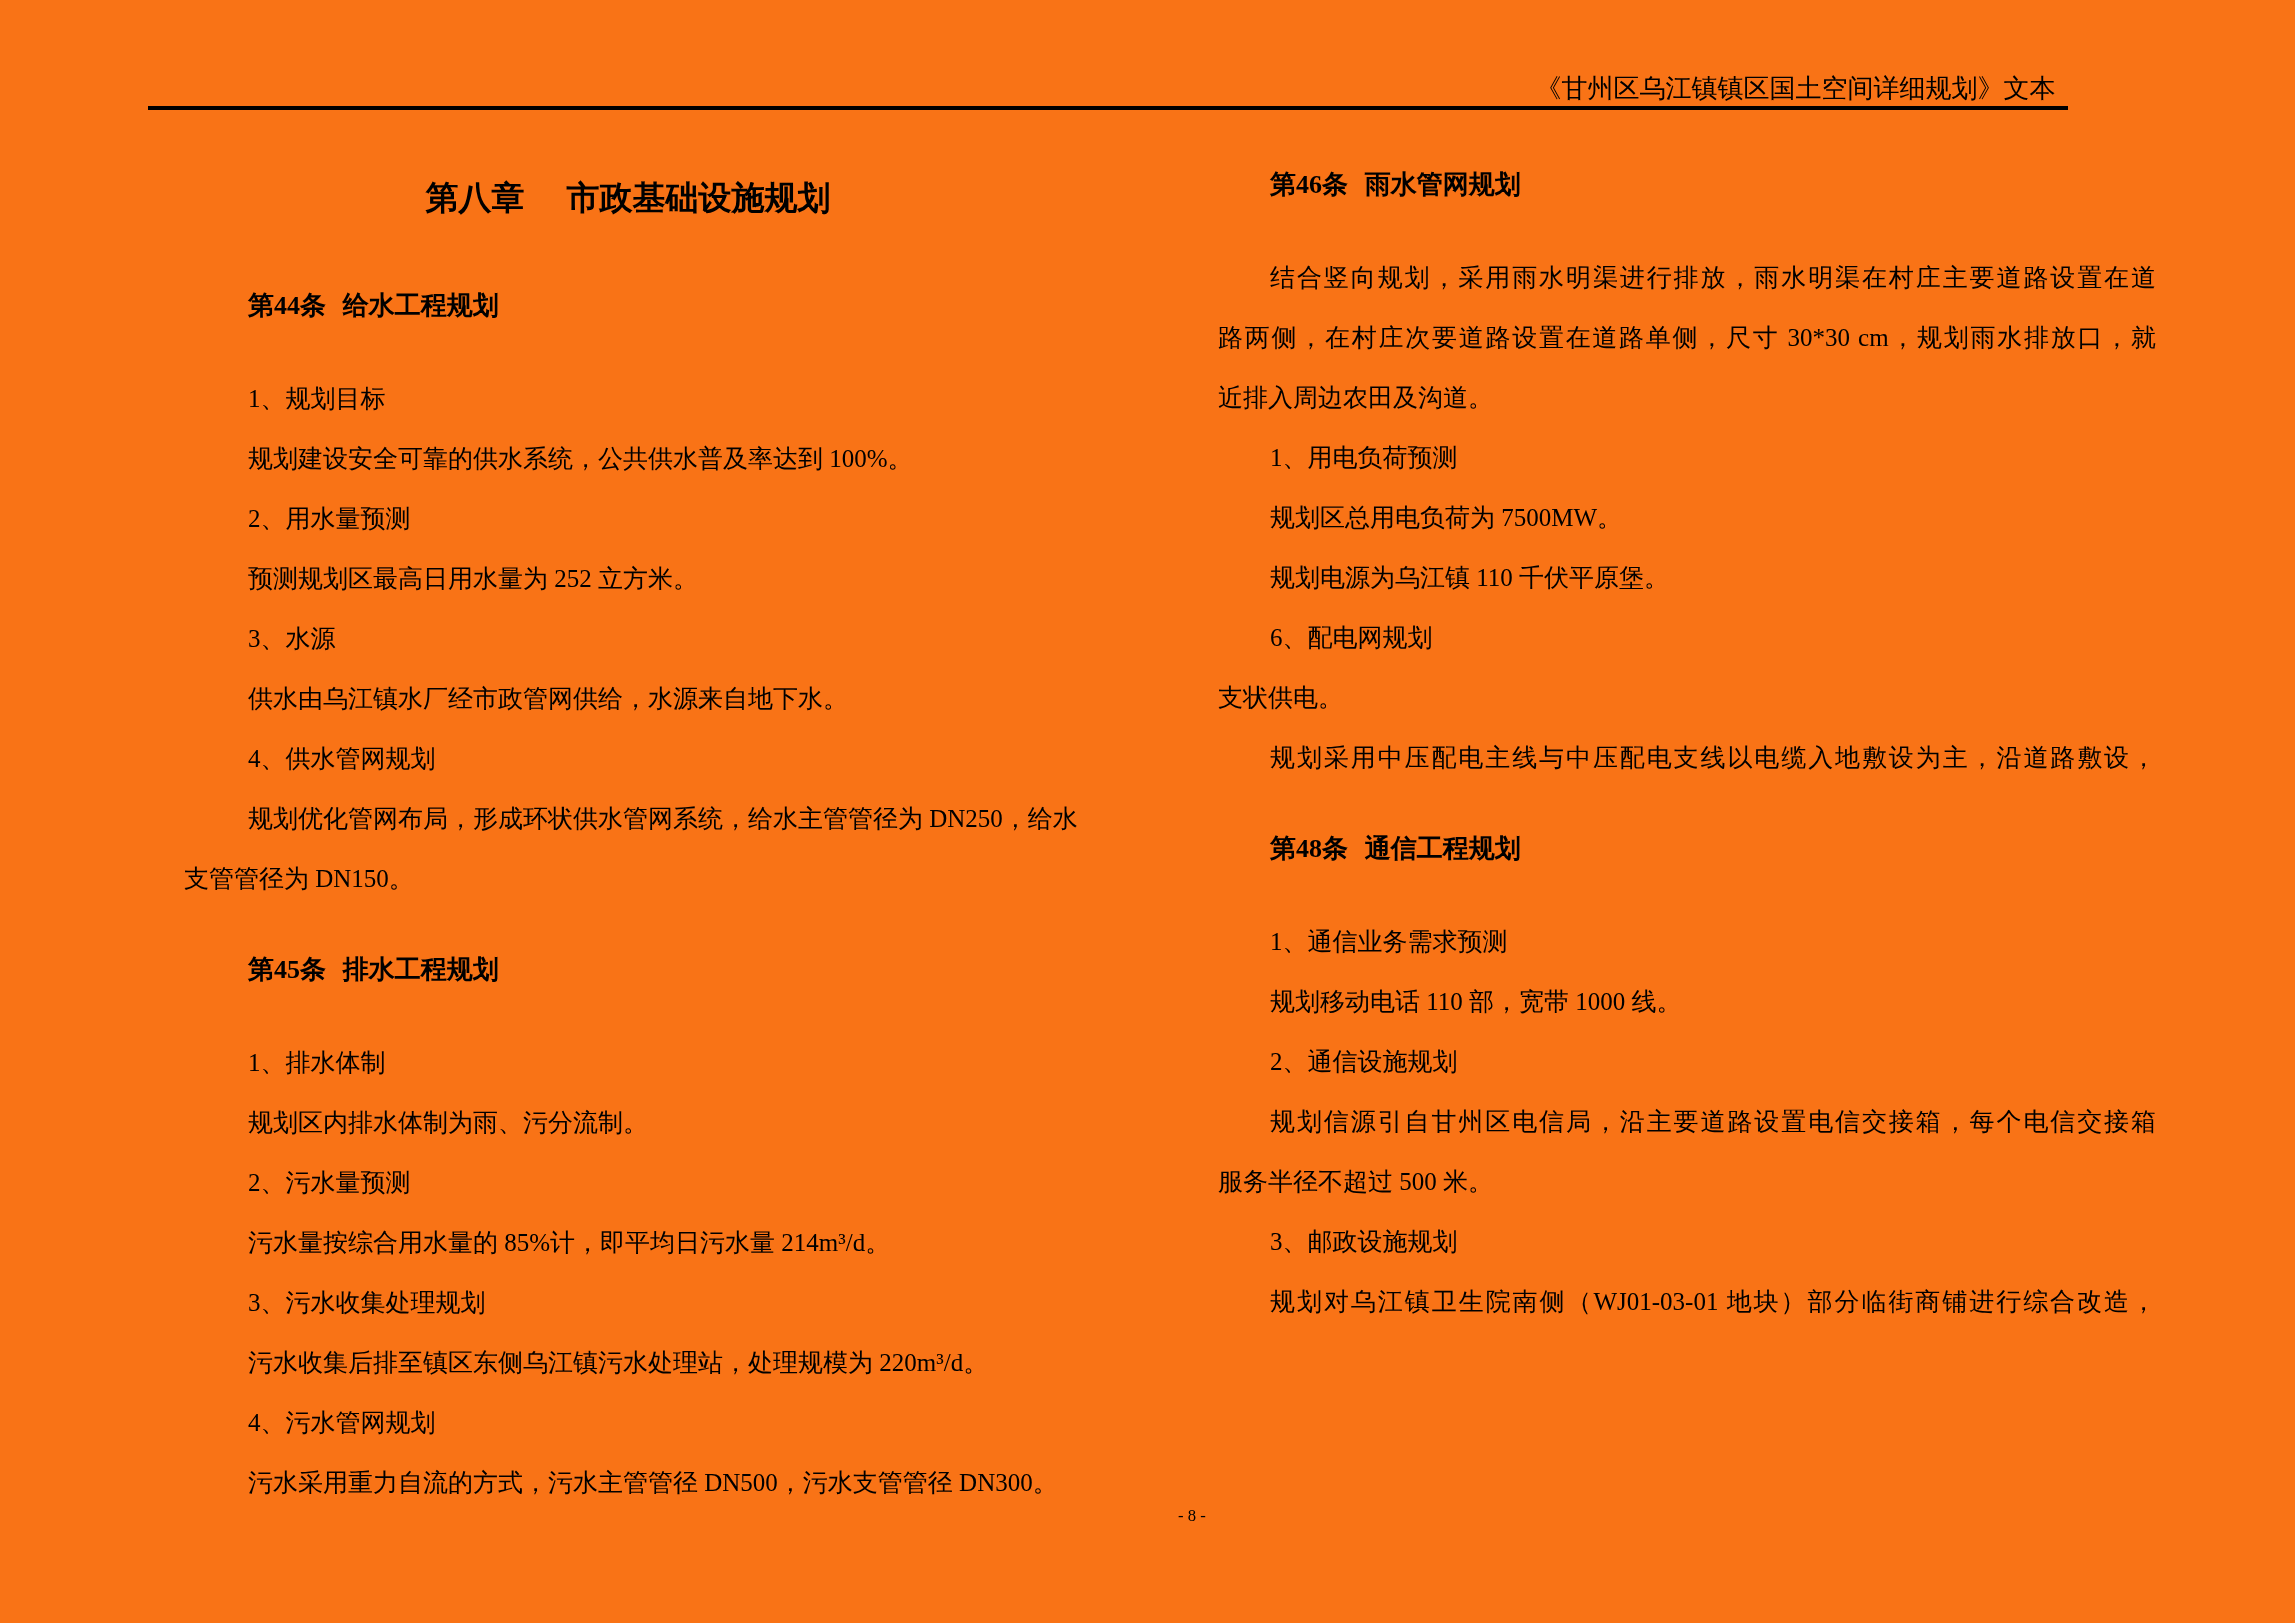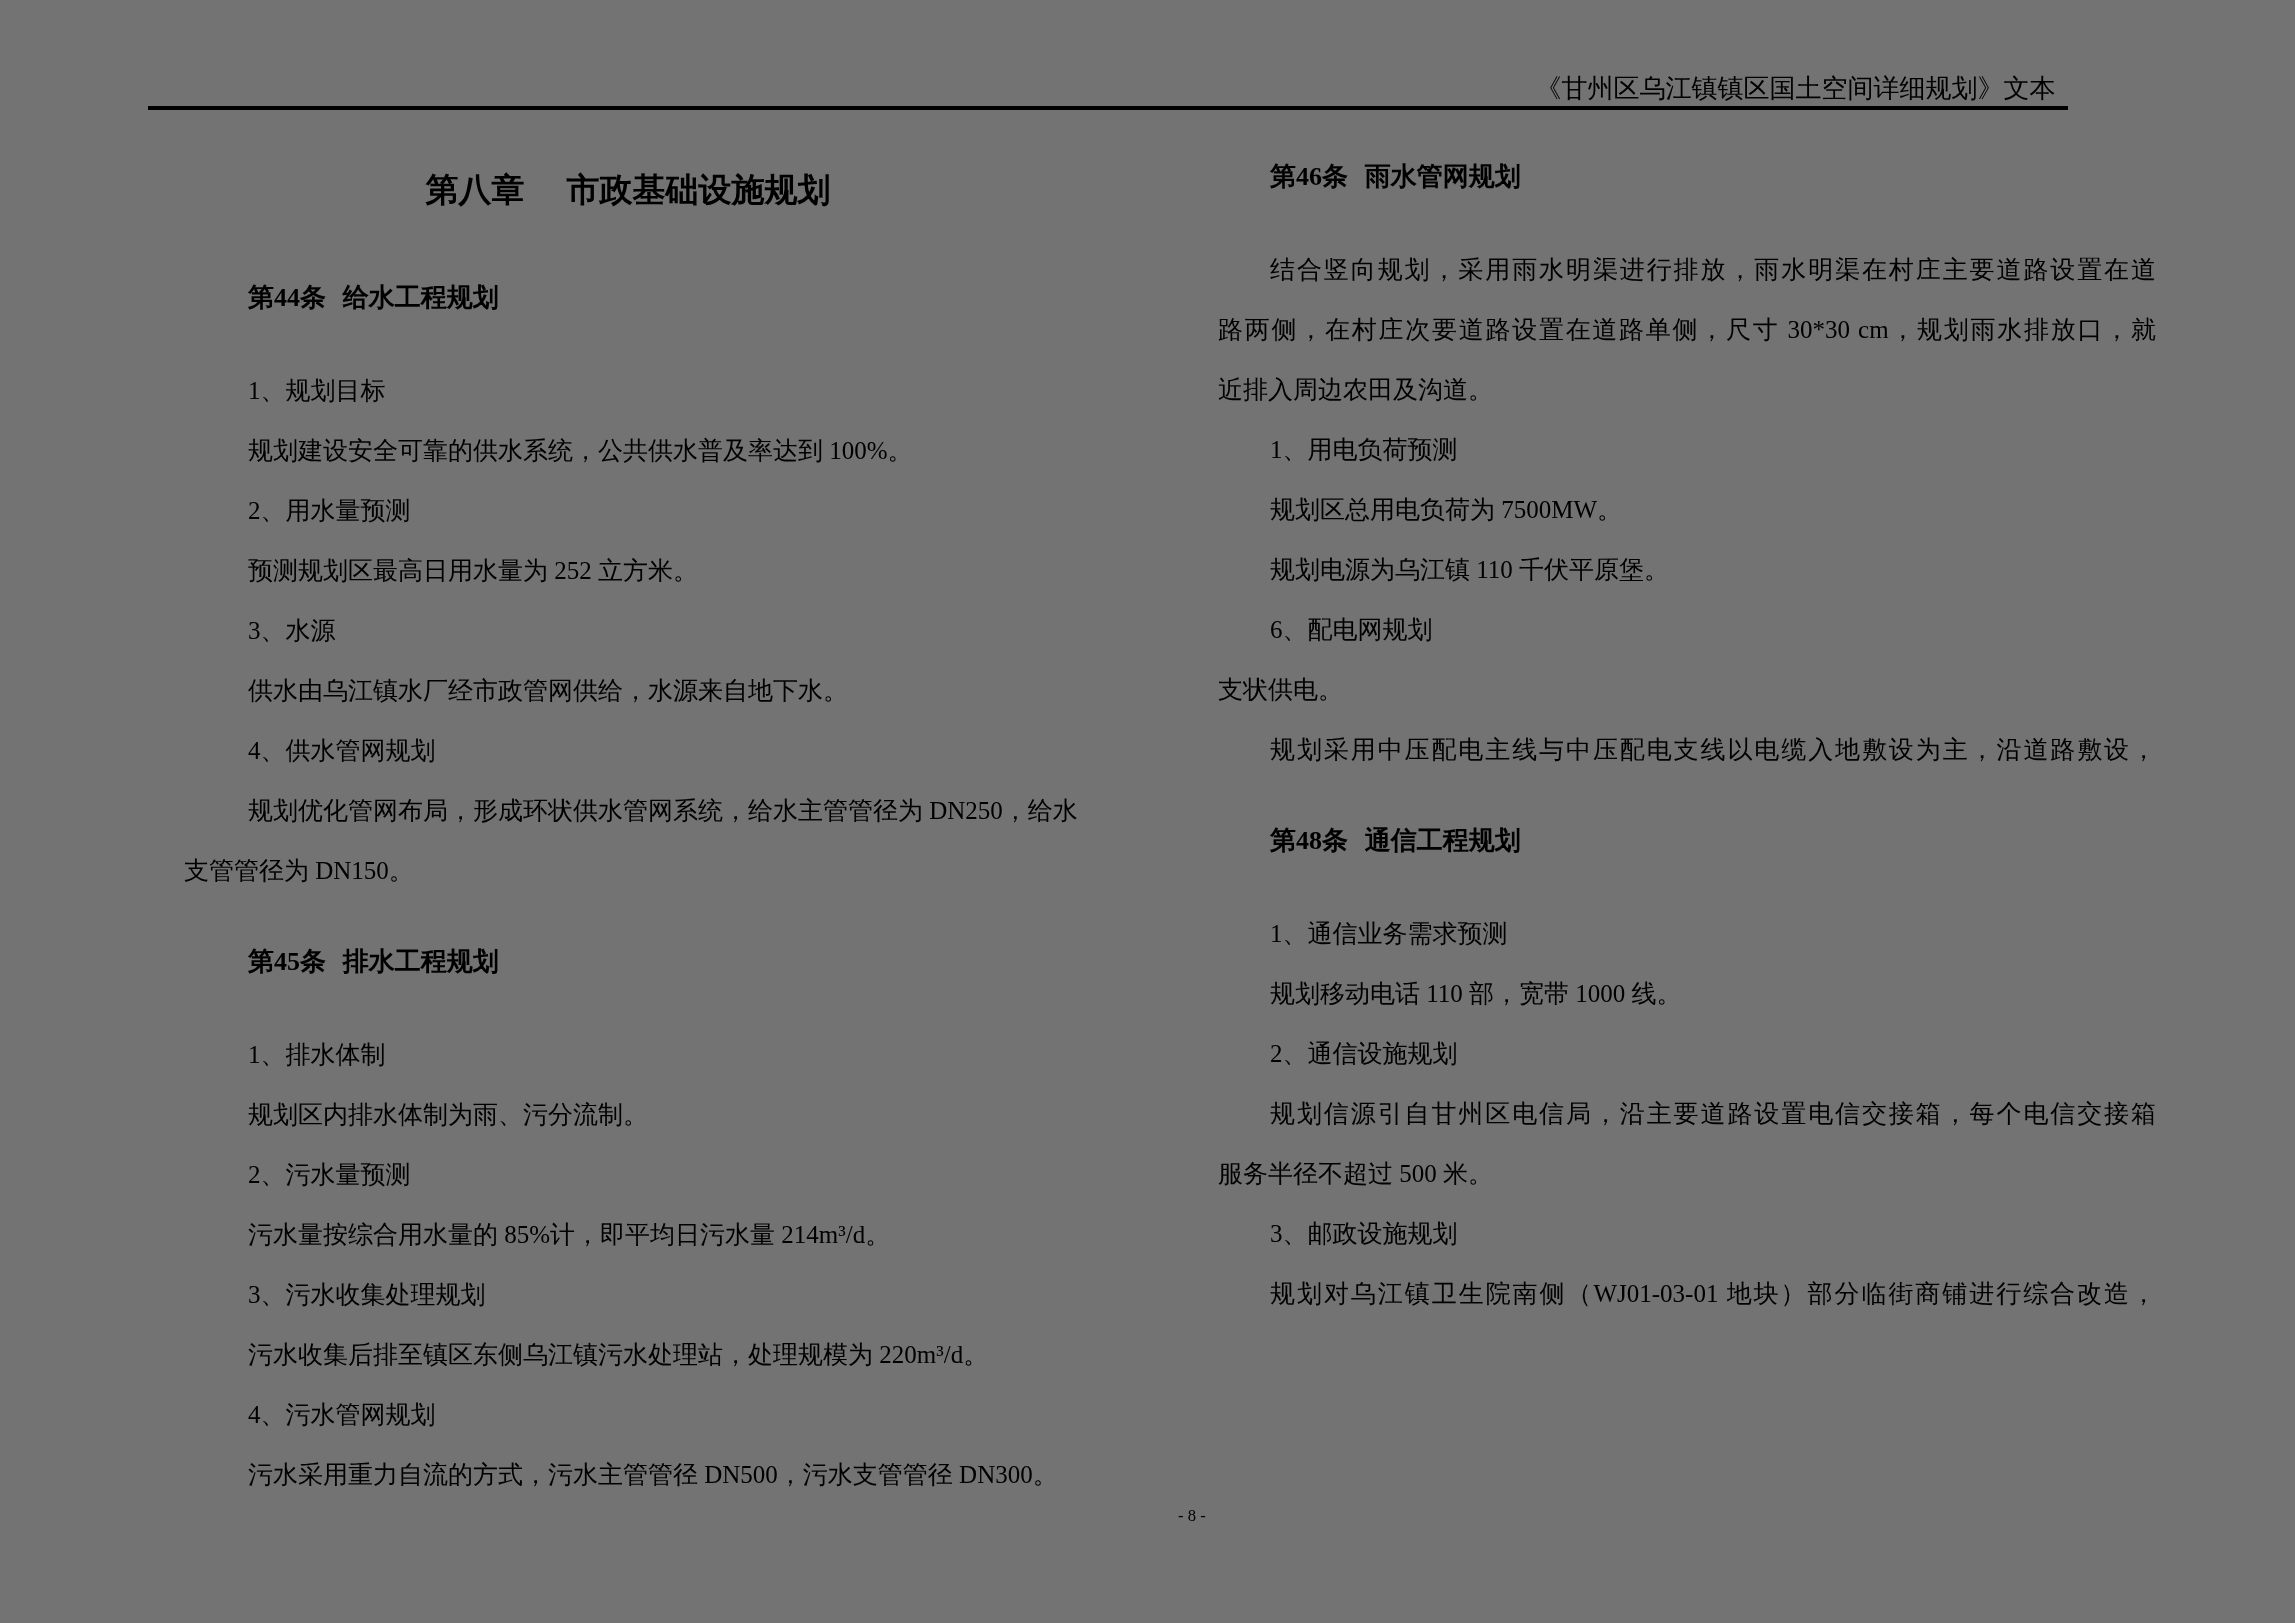--- a/index.html
+++ b/index.html
@@ -1,37 +1,37 @@
 <!DOCTYPE html>
 <html style="font-size:11px"><head>
 <meta charset="utf-8">
 <style>
   html,body{margin:0;padding:0;background:#888;}
   .page{
     position:relative;
     width:2295px;height:1623px;
-    background:#737373;
+    background:#f97316;
     color:#000000;
     font-family:"Liberation Serif","DejaVu Serif",serif;
     overflow:hidden;
   }
   
   .header{
     position:absolute;left:148px;top:0;width:1920px;height:106px;
     border-bottom:4.9px solid #000;
     display:flex;justify-content:flex-end;align-items:flex-end;
     box-sizing:content-box;
   }
   .header-text{
     font-size:26px;line-height:30.5px;
     padding:0 12.5px 1.4px 0;
     white-space:nowrap;
   }
   
-  .col{position:absolute;top:8px;}
+  .col{position:absolute;top:16px;}
   .col-left{left:184px;width:888px;}
   .col-right{left:1218px;width:938px;}
 
   .chapter-title{
     margin:158px 0 0 0;
     line-height:49px;font-size:33px;font-weight:bold;
     text-align:center;white-space:nowrap;text-indent:0;
   }
   .chapter-title .h-title{margin-left:42px;}
 

